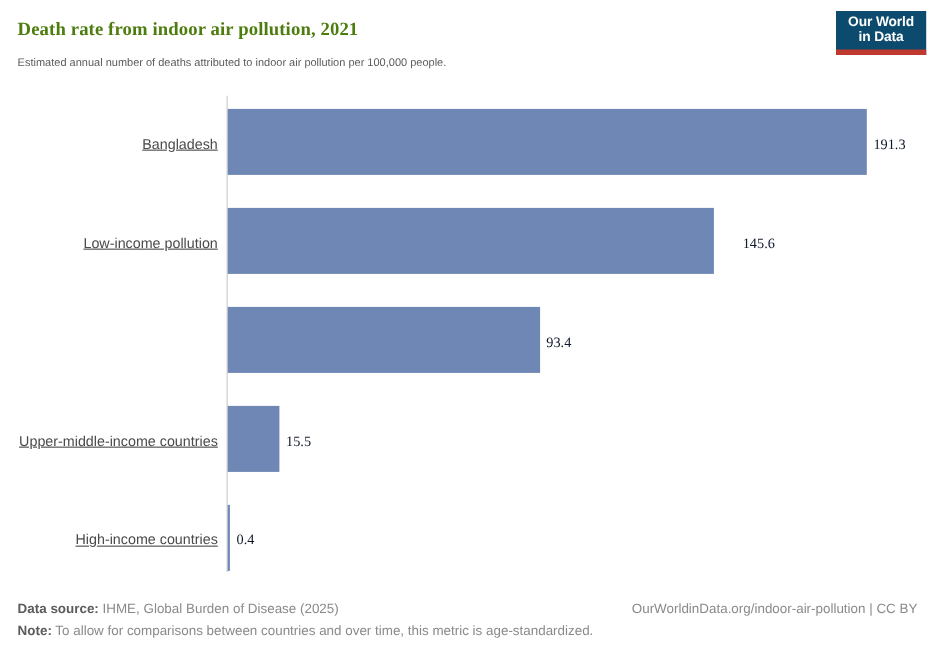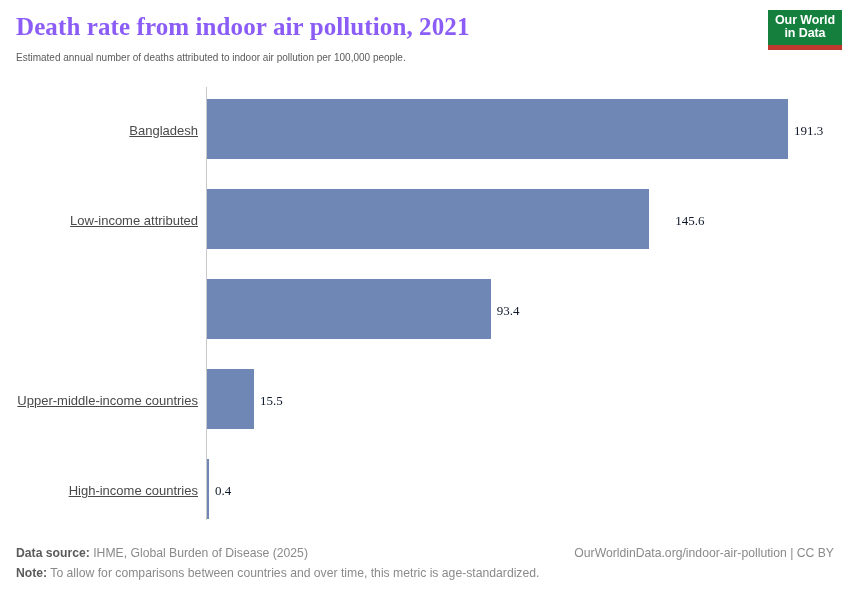--- a/index.html
+++ b/index.html
@@ -19,46 +19,46 @@
   
   #header {
     position: absolute;
     left: 16px;
     top: 12px;
     right: 16px;
     height: 62px;
   }
   #chart-title {
     font-family: "Liberation Serif", serif;
-    font-size: 25px;
+    font-size: 17px;
     font-weight: 700;
-    color: #8b5cf6;
+    color: #4d7c0f;
     letter-spacing: 0.1px;
     line-height: 30px;
     margin: 0;
     white-space: nowrap;
   }
   #chart-subtitle {
     font-family: "Liberation Sans", sans-serif;
     font-size: 10px;
     font-weight: 400;
     color: #5b5b5b;
     line-height: 18px;
     margin-top: 7px;
     white-space: nowrap;
   }
 
   
   #owid-logo {
     position: absolute;
     right: 8px;
     top: 10px;
-    width: 74px;
+    width: 82px;
     height: 40px;
-    background: #15803d;
+    background: #0c4a6e;
     box-sizing: border-box;
     border-bottom: 5px solid #c0392e;
     display: flex;
     flex-direction: column;
     align-items: center;
     justify-content: center;
     padding-bottom: 1px;
   }
   #owid-logo .logo-line {
     color: #ffffff;
@@ -174,21 +174,21 @@
 
 <div id="plot">
   <div id="axis-line"></div>
   <div id="bars">
       <div class="bar-row" style="top: 0px;">
         <div class="cat-label">Bangladesh</div>
         <div class="bar" style="width: 581px; background: rgb(110, 135, 180);"></div>
         <div class="bar-value" style="left: 794px;">191.3</div>
       </div>
       <div class="bar-row" style="top: 90px;">
-        <div class="cat-label">Low-income attributed</div>
+        <div class="cat-label">Low-income pollution</div>
         <div class="bar" style="width: 442.204px; background: rgb(110, 135, 180);"></div>
         <div class="bar-value" style="left: 655.204px; margin-left: 20px;">145.6</div>
       </div>
       <div class="bar-row" style="top: 180px;">
         <div class="bar" style="width: 283.666px; background: rgb(110, 135, 180);"></div>
         <div class="bar-value" style="left: 496.666px;">93.4</div>
       </div>
       <div class="bar-row" style="top: 270px;">
         <div class="cat-label">Upper-middle-income countries</div>
         <div class="bar" style="width: 47.0753px; background: rgb(110, 135, 180);"></div>

